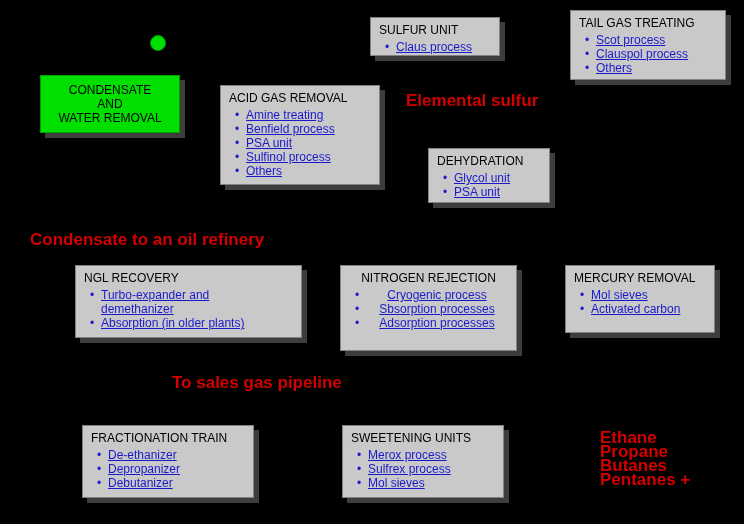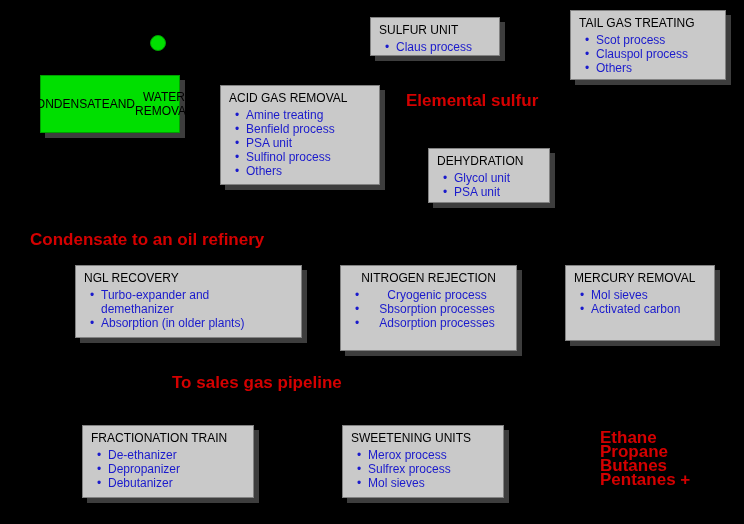--- a/index.html
+++ b/index.html
@@ -25,32 +25,33 @@
     line-height: 15px;
     white-space: nowrap;
   }
   ul.items {
     margin: 2px 0 16px;
     padding: 0 0 0 6px;
     list-style: none;
     color: var(--bullet-text, #1a1acc);
     font-size: 12px;
     line-height: 14px;
+    text-decoration: underline;
   }
   ul.items li { position: relative; padding-left: 11px; }
   ul.items li::before { content: "\2022"; position: absolute; left: 0; }
   ul.items li.narrow { max-width: 128px; }
   .green-box {
     position: absolute;
     background: var(--green-fill, #00df00);
     border: 1px solid #00a000;
     box-shadow: 5px 5px 0 var(--box-shadow, #3d3d3d);
     box-sizing: border-box;
     display: flex;
-    flex-direction: row;
+    flex-direction: column;
     align-items: center;
     justify-content: center;
     text-align: center;
     color: #000;
     font-size: 12px;
     line-height: 14px;
   }
   .red-label {
     position: absolute;
     color: var(--red-text, #d40000);
@@ -131,21 +132,21 @@
 
   <div class="box" style="left:340px; top:265px; width:177px; height:86px;text-align:center;">
     <div class="box-title">NITROGEN REJECTION</div>
     <ul class="items">
       <li>Cryogenic process</li>
       <li>Sbsorption processes</li>
       <li>Adsorption processes</li>
     </ul>
   </div>
 
-  <div class="box" style="left:565px; top:265px; width:150px; height:76px;">
+  <div class="box" style="left:565px; top:265px; width:150px; height:68px;">
     <div class="box-title">MERCURY REMOVAL</div>
     <ul class="items">
       <li>Mol sieves</li>
       <li>Activated carbon</li>
     </ul>
   </div>
 
   <div class="red-label" style="left:172px; top:373px;">To sales gas pipeline</div>
 
   <div class="box" style="left:82px; top:425px; width:172px; height:73px;">

